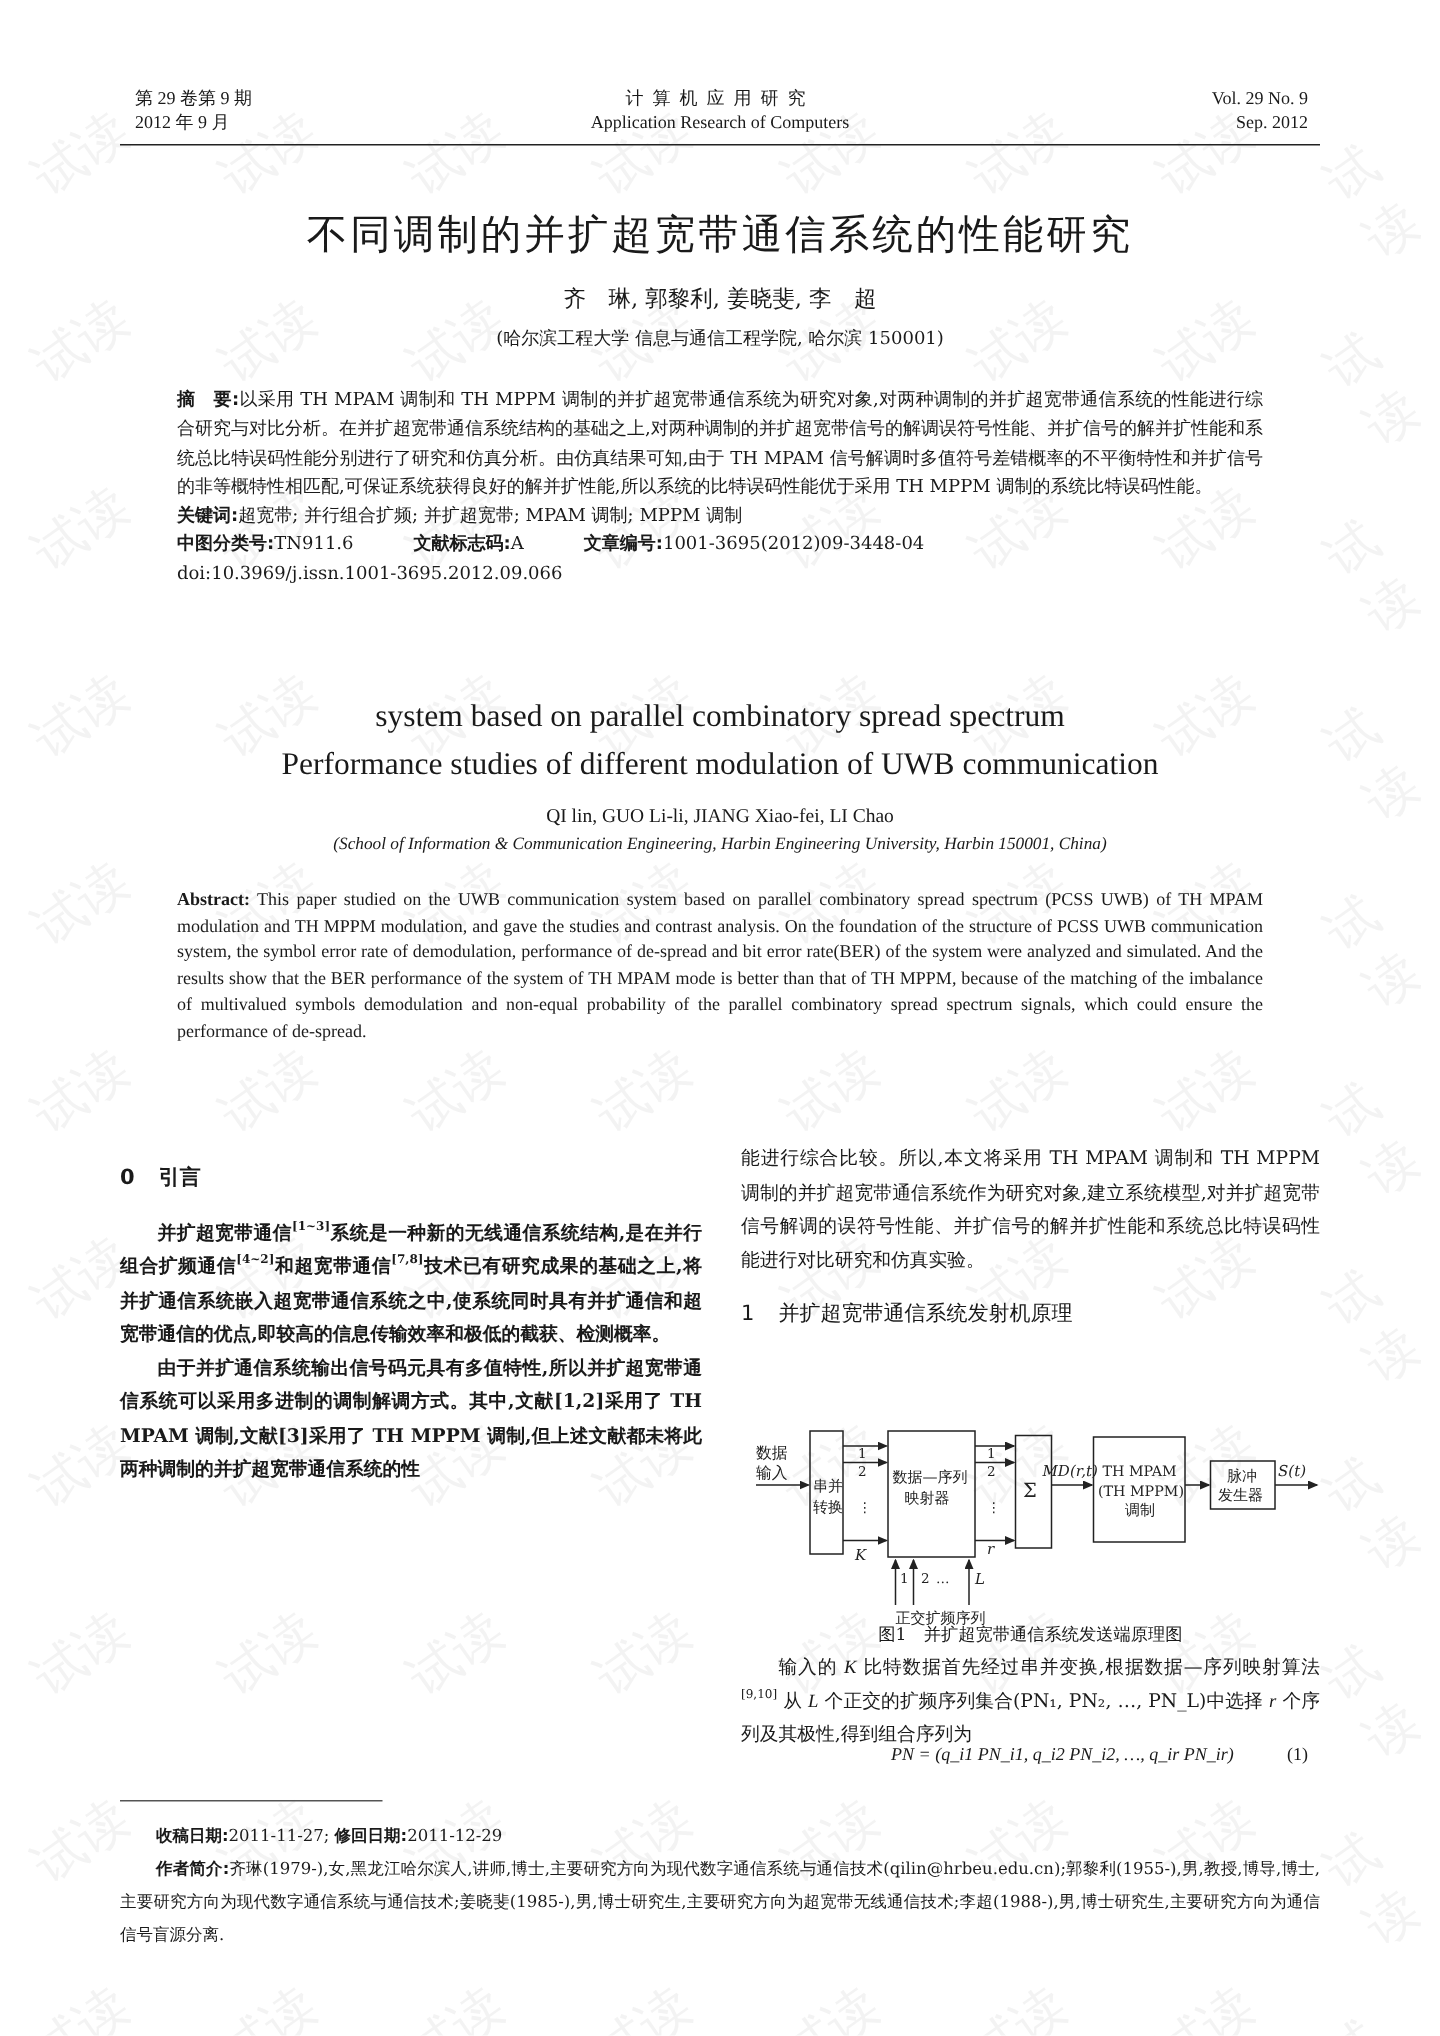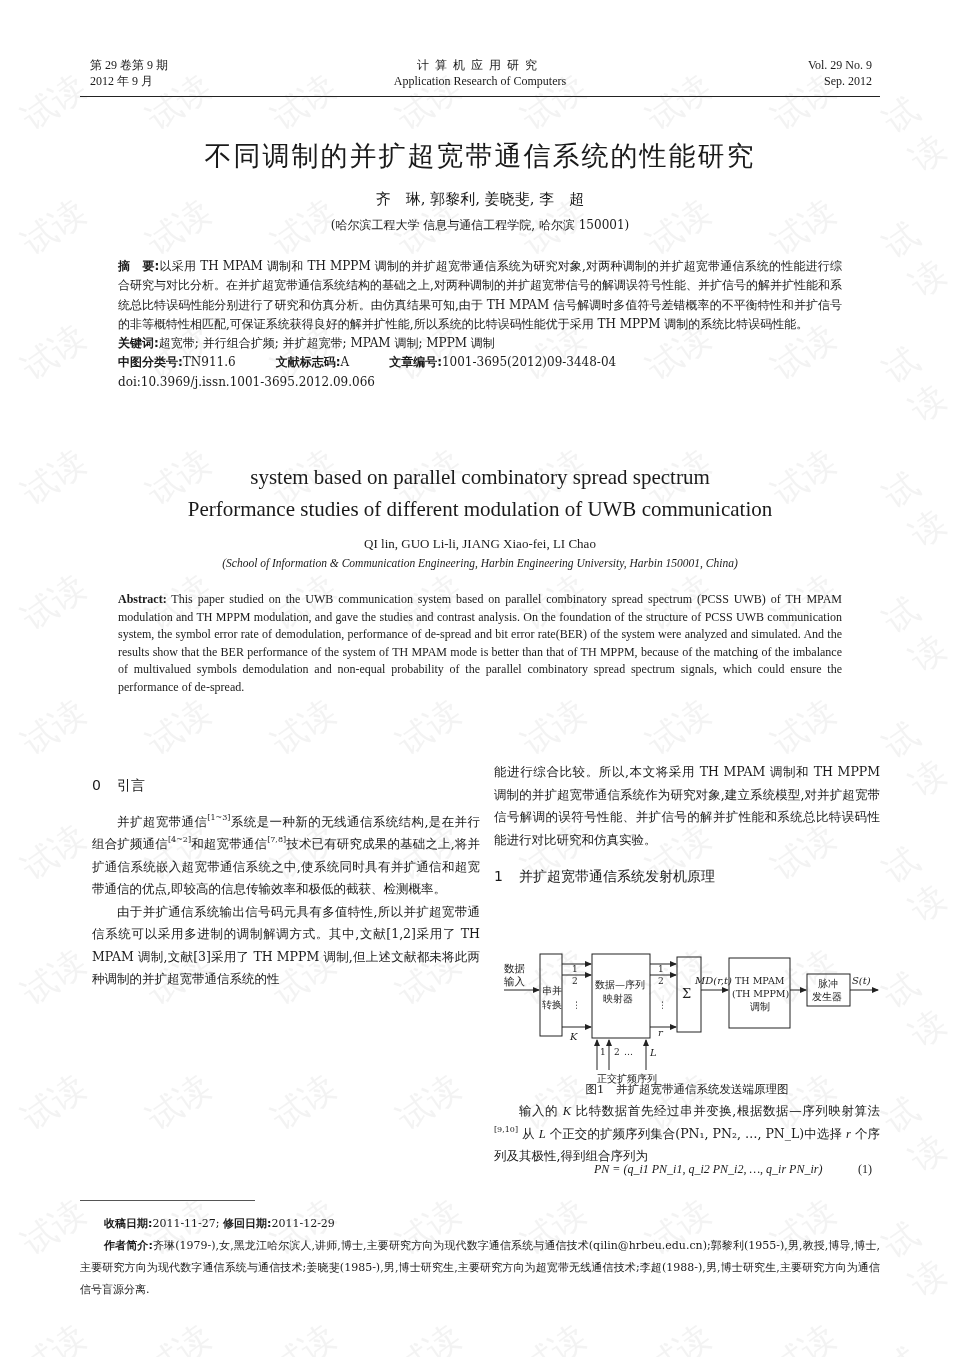--- a/index.html
+++ b/index.html
@@ -17,21 +17,21 @@
   .abs-block { left: 118px; width: 724px; top: 257px; font-size: 12px; line-height: 19.3px; text-align: justify; }
   .abs-block .lbl { font-family: "DejaVu Sans", sans-serif; font-weight: bold; }
   .meta-row { display: flex; }
   .meta-row span.item { margin-right: 40px; }
   .title-en { left: 80px; width: 800px; top: 461px; text-align: center; font-family: "Liberation Serif", serif; font-size: 21px; line-height: 32px; }
   .authors-en { left: 80px; width: 800px; top: 536px; text-align: center; font-family: "Liberation Serif", serif; font-size: 13px; }
   .affil-en { left: 80px; width: 800px; top: 557px; text-align: center; font-family: "Liberation Serif", serif; font-size: 11.5px; font-style: italic; }
   .abs-en { left: 118px; width: 724px; top: 591px; font-family: "Liberation Serif", serif; font-size: 12px; line-height: 17.6px; text-align: justify; }
   .abs-en b { font-weight: bold; }
   .col { font-size: 12.5px; line-height: 22.5px; text-align: justify; }
-  .col-left { left: 92px; width: 388px; }
+  .col-left { left: 80px; width: 388px; font-weight: bold; }
   .col-right { left: 494px; width: 386px; }
   .sec-h { font-family: "DejaVu Sans", sans-serif; font-size: 14px; }
   .sec-h .num { margin-right: 16px; }
   .para { text-indent: 2em; margin: 0; }
   sup { font-size: 8px; vertical-align: 6px; line-height: 0; }
   .it { font-style: italic; font-family: "Liberation Serif", serif; }
   .fn-rule { left: 80px; width: 175px; top: 1200px; border-top: 1px solid #555; }
   .footnote { left: 80px; width: 800px; top: 1213px; font-size: 11px; line-height: 22px; text-align: justify; }
   .footnote .lbl { font-family: "DejaVu Sans", sans-serif; font-weight: bold; }
   

